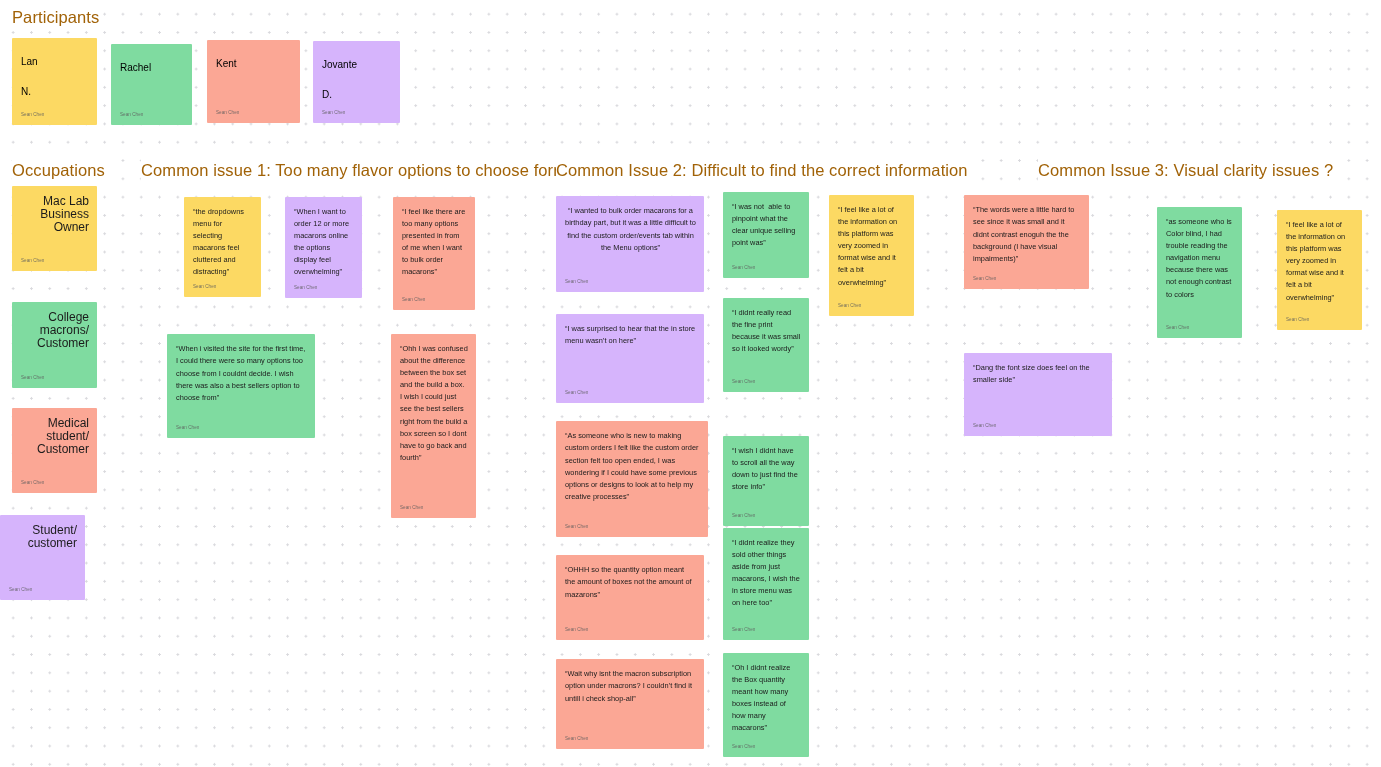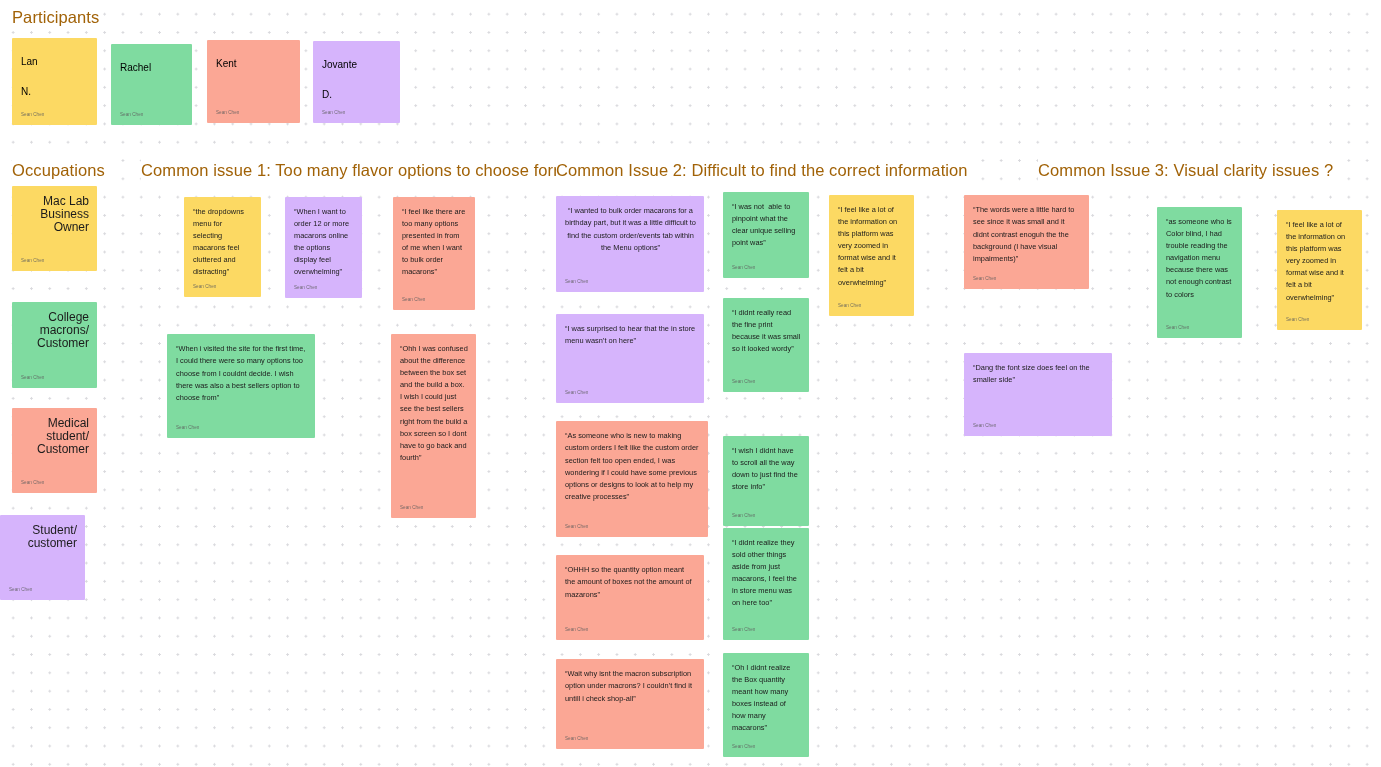--- a/index.html
+++ b/index.html
@@ -175,21 +175,21 @@
       </div>
       <div class="note quote green" style="left: 723px; top: 298px; width: 86px; height: 94px;">
         <div class="body">“I didnt really read the fine print because it was small so it looked wordy”</div>
         <div class="author">Sean Chen</div>
       </div>
       <div class="note quote green" style="left: 723px; top: 412px; width: 86px; height: 90px; margin-top: 24px;">
         <div class="body">“I wish I didnt have to scroll all the way down to just find the store info”</div>
         <div class="author">Sean Chen</div>
       </div>
       <div class="note quote green" style="left: 723px; top: 528px; width: 86px; height: 112px;">
-        <div class="body">“I didnt realize they sold other things aside from just macarons, I feel the in store menu was on here too”</div>
+        <div class="body">“I didnt realize they sold other things aside from just macarons, I wish the in store menu was on here too”</div>
         <div class="author">Sean Chen</div>
       </div>
       <div class="note quote green" style="left: 723px; top: 653px; width: 86px; height: 104px; padding-left: 16px;">
         <div class="body">“Oh I didnt realize the Box quantity meant how many boxes instead of how many macarons”</div>
         <div class="author">Sean Chen</div>
       </div>
       <div class="note quote yellow" style="left: 829px; top: 195px; width: 85px; height: 121px;">
         <div class="body">“I feel like a lot of the information on this platform was very zoomed in format wise and it felt a bit overwhelming”</div>
         <div class="author">Sean Chen</div>
       </div>

